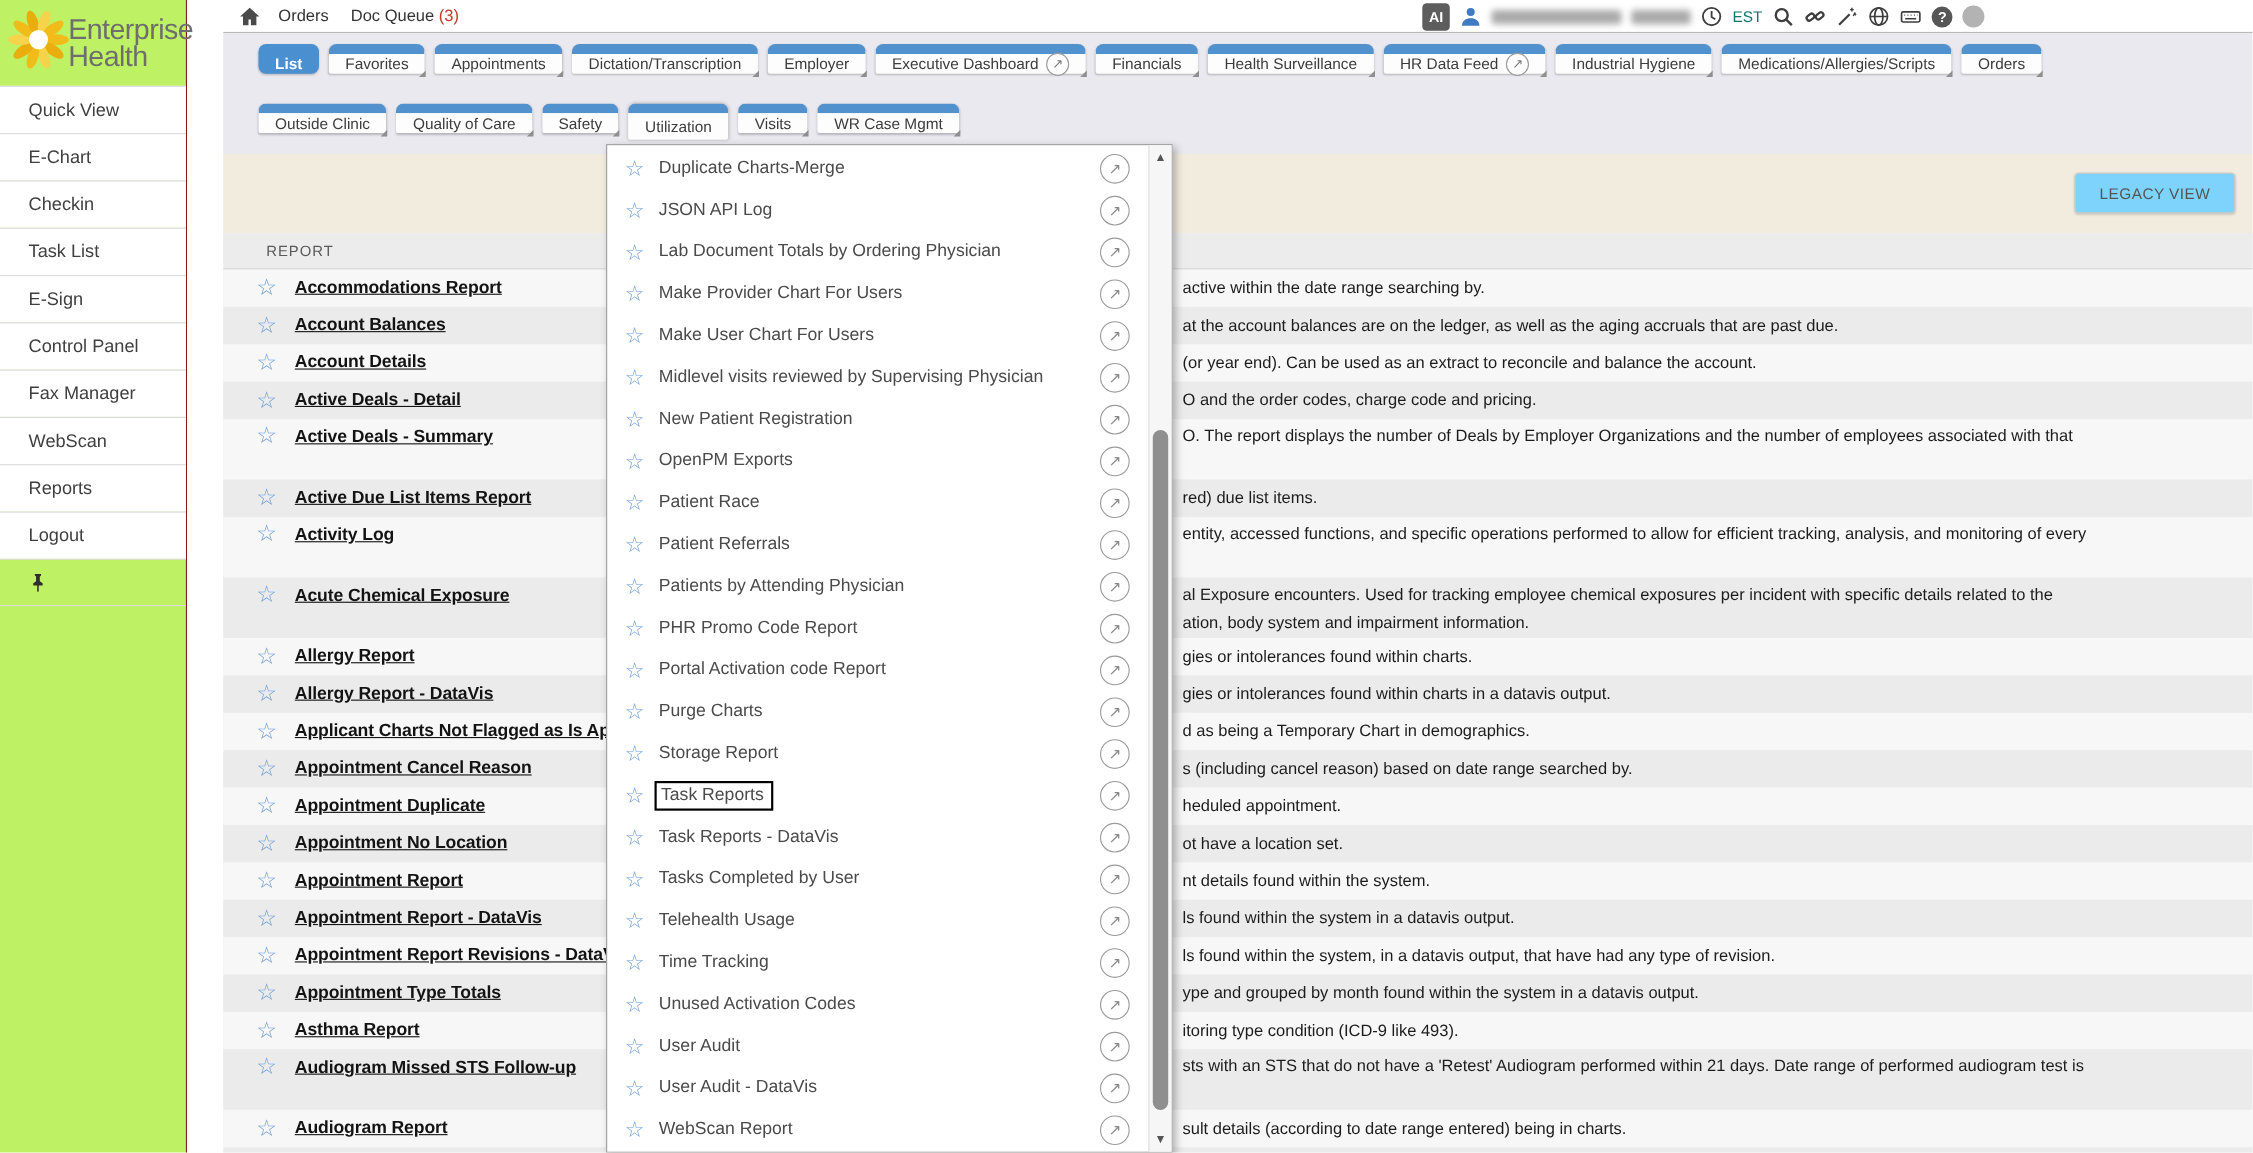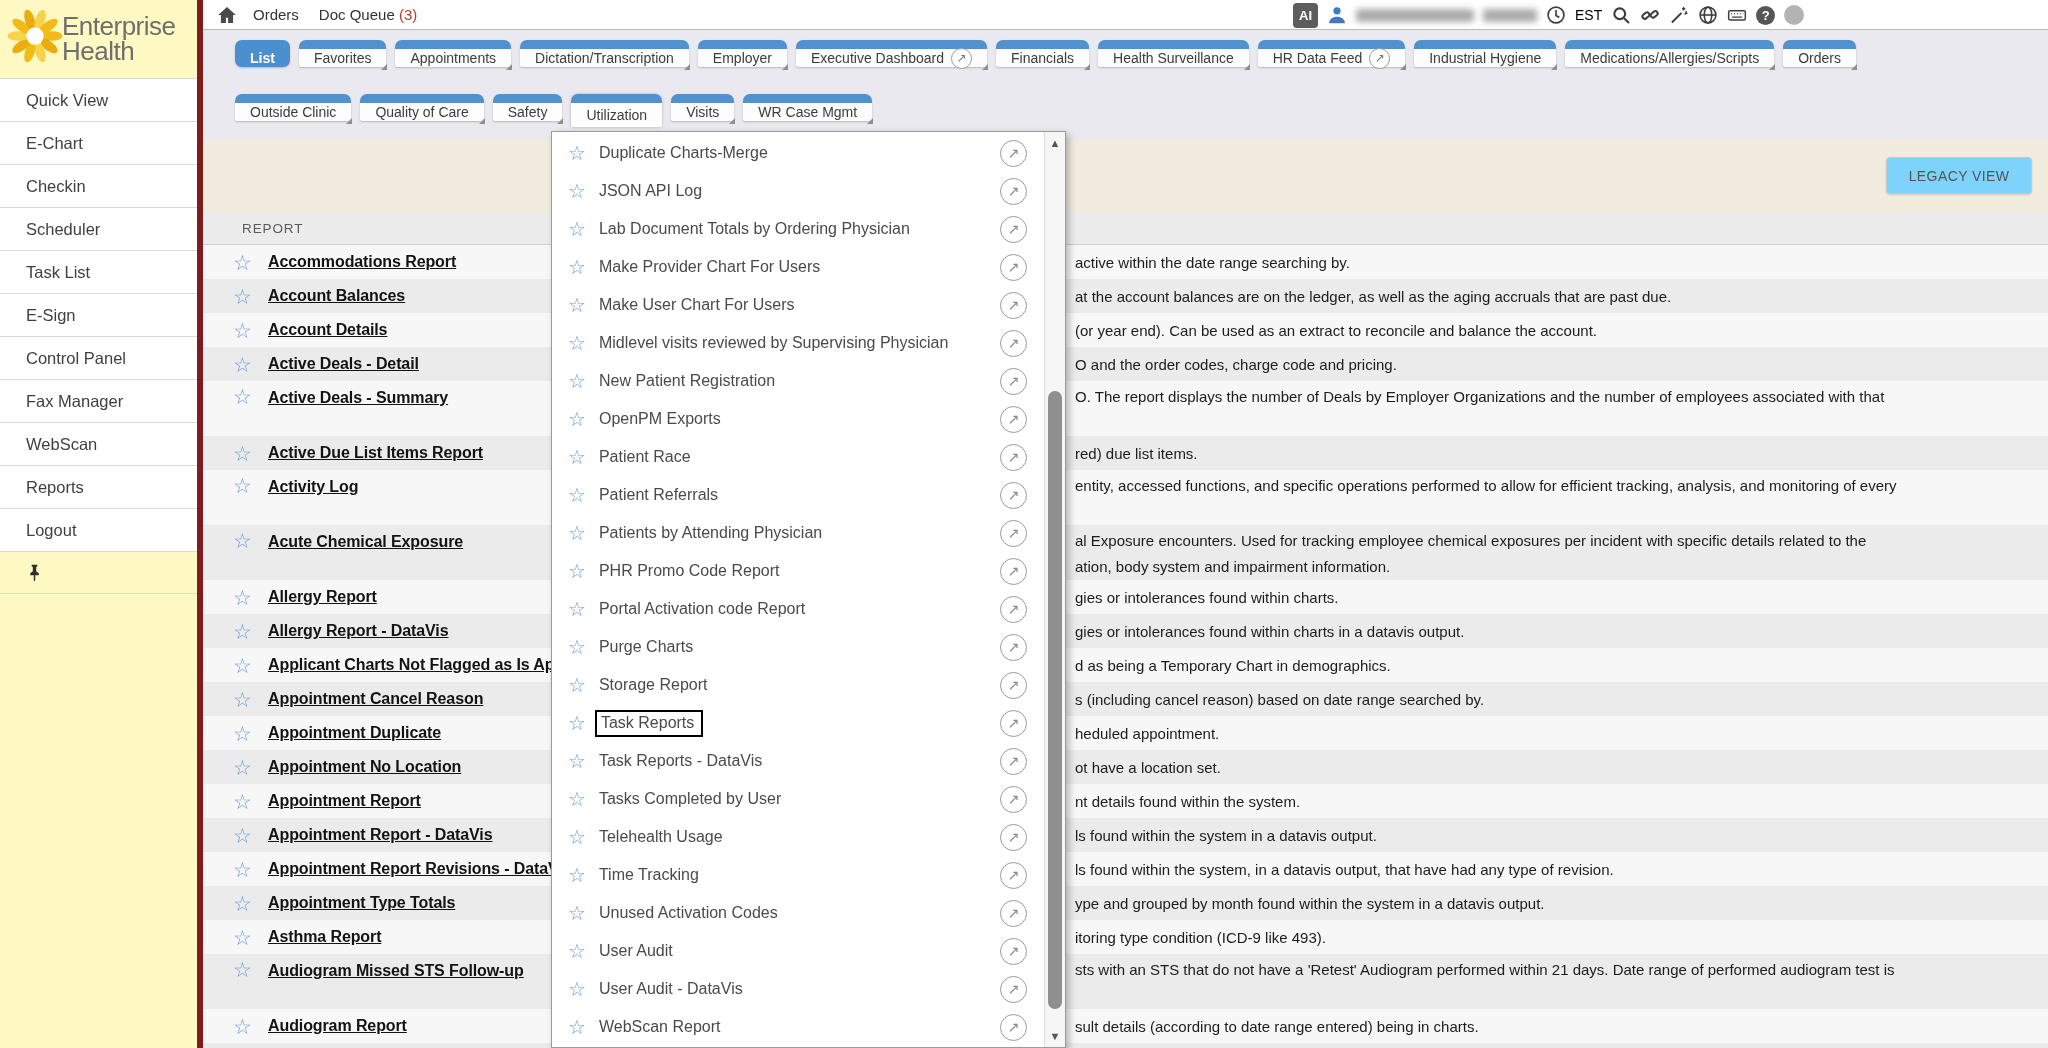--- a/index.html
+++ b/index.html
@@ -1,36 +1,36 @@
 <!DOCTYPE html>
 <html><head>
 <meta charset="utf-8">
 <style>
   * { box-sizing: border-box; margin: 0; padding: 0; }
   html,body { width:2048px; height:1048px; overflow:hidden; }
   body { font-family:"Liberation Sans", sans-serif; background:#fff; }
   #app { position:relative; width:2048px; height:1048px; overflow:hidden; background:#fff; }
 
   
-  .sidebar { position:absolute; left:0; top:0; width:203px; height:1048px; background:#fef9c3; border-right:6px solid #7f1d1d; z-index:5; }
+  .sidebar { position:absolute; left:0; top:0; width:170px; height:1048px; background:#bef264; border-right:1px solid #7f1d1d; z-index:5; }
   .logo { position:relative; height:78px; }
   .logo-text { position:absolute; left:62px; top:14px; color:#6e6e6e; font-size:26px; line-height:25px; letter-spacing:-0.5px; }
   .side-item { height:43px; line-height:42px; padding-left:26px; font-size:16.5px; color:#3f3f3f; border-top:1px solid #dadada; background:#fff; cursor:pointer; }
   .pin-row { height:43px; border-top:1px solid #dadada; border-bottom:1px solid #dadada; display:flex; align-items:center; padding-left:26px; }
 
   
   .topbar { position:absolute; left:203px; top:0; right:0; height:30px; background:#fff; border-bottom:1px solid #b9b9b9; display:flex; align-items:center; }
   .home { margin-left:14px; width:20px; height:20px; }
   .topnav { display:flex; gap:20px; margin-left:16px; font-size:15px; color:#333; }
   .topnav .lnk { cursor:pointer; }
   .badge-red { color:#c0392b; }
   .topicons { position:absolute; left:1090px; top:0; height:30px; display:flex; align-items:center; gap:9px; }
   .ai-badge { width:25px; height:25px; background:#5d5d5d; border-radius:4px; color:#fff; font-weight:bold; font-size:13px; display:flex; align-items:center; justify-content:center; }
   .blurbar { height:13px; background:#8f8f8f; border-radius:3px; filter:blur(3px); opacity:.75; }
-  .est { font-size:14px; color:#000000; }
+  .est { font-size:14px; color:#0f766e; }
   .icn { width:20px; height:20px; display:inline-flex; align-items:center; justify-content:center; }
   .help-dot { width:19px; height:19px; border-radius:50%; background:#565656; color:#fff; font-size:13px; font-weight:bold; display:flex; align-items:center; justify-content:center; }
   .status-dot { width:20px; height:20px; border-radius:50%; background:#b3b3b3; }
 
   
   .tabstrip { position:absolute; left:203px; top:30px; right:0; height:110px; background:#e9e9ef; }
   .tabs { position:absolute; left:19px; display:flex; gap:9px; align-items:flex-start;padding-left:13px; }
   .tabs.r1 { top:10px; }
   .tabs.r2 { top:64px; }
   .tab { position:relative; display:flex; align-items:center; gap:7px; height:27px; padding:0 15px; background:#fdfdfd; border-top:9px solid #5191cd; border-radius:7px 7px 2px 2px; font-size:14px; color:#3c3c3c; box-shadow:0 1px 2px rgba(0,0,0,.22); cursor:pointer; white-space:nowrap; }
@@ -95,21 +95,20 @@
       </svg>
       <div class="logo-text">
         <div>Enterprise</div>
         <div>Health</div>
       </div>
     </div>
     <div id="sidebar-list">
         <div class="side-item">Quick View</div>
         <div class="side-item">E-Chart</div>
         <div class="side-item">Checkin</div>
-        <div class="side-item">Scheduler</div>
         <div class="side-item">Task List</div>
         <div class="side-item">E-Sign</div>
         <div class="side-item">Control Panel</div>
         <div class="side-item">Fax Manager</div>
         <div class="side-item">WebScan</div>
         <div class="side-item">Reports</div>
         <div class="side-item">Logout</div>
       </div>
     <div class="pin-row">
       <svg width="17" height="19" viewBox="0 0 24 26">

